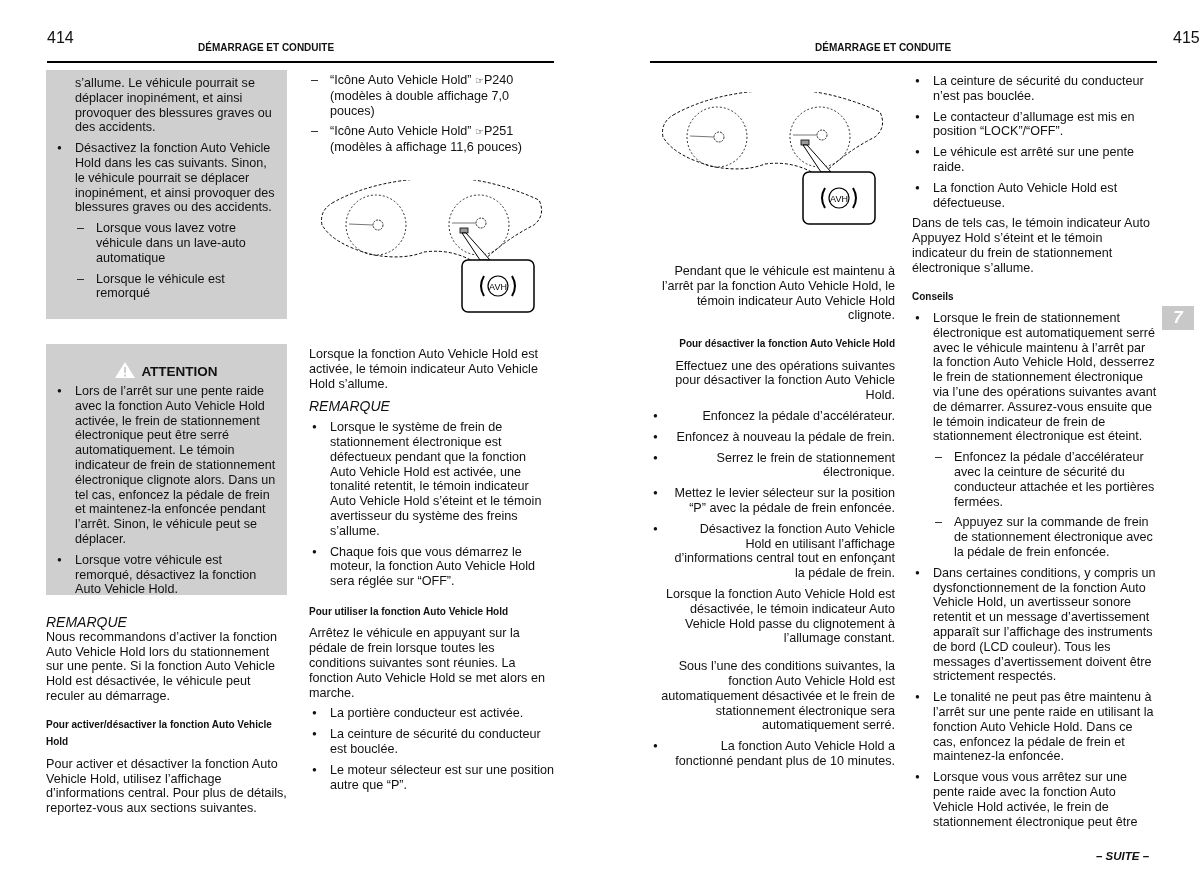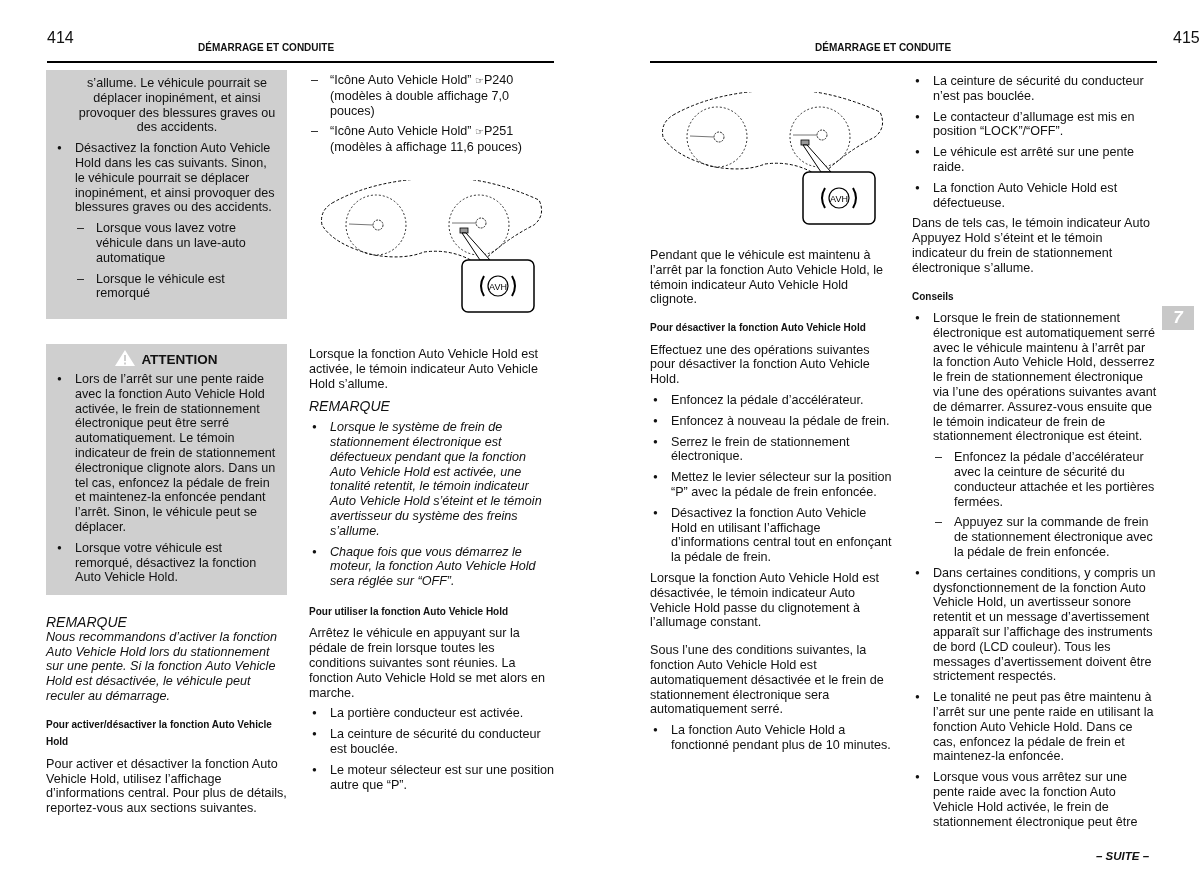--- a/index.html
+++ b/index.html
@@ -10,41 +10,41 @@
   .htitle { font-weight:bold; font-size:10px; top:41px; }
   .rule { height:2px; background:#000; top:61px; }
   .col { position:absolute; width:240px; }
   p { margin:0; }
   .gray { background:#cfcfcf; }
   .blt { position:relative; padding-left:21px; margin-top:6px; }
   .blt::before { content:"●"; position:absolute; left:3px; top:0; font-size:8px; }
   .dash { position:relative; padding-left:21px; margin-top:6px; }
   .dash .mk { position:absolute; left:2px; top:0; }
   .rem { font-style:italic; font-size:14px; margin-top:6px; }
-  .it { font-style:italic; }
+  .it { }
   h2 { font-size:10px; line-height:17.5px; margin:12px 0 6px; font-weight:bold; }
-  .att-head { text-align:center; font-weight:bold; font-size:13.5px; padding-top:6px; height:16px; }
+  .att-head { text-align:center; font-weight:bold; font-size:13.5px; padding-top:18px; height:16px; }
   .tab7 { background:#c8c8c8; color:#fff; font-weight:bold; font-style:italic; font-size:17px;
           width:32px; height:24px; text-align:center; line-height:24px; }
   .suite { font-weight:bold; font-style:italic; font-size:11.5px; }
 </style>
 </head>
 <body>
 
 <div class="abs pnum" style="left:47px;">414</div>
 <div class="abs htitle" style="left:198px;">DÉMARRAGE ET CONDUITE</div>
 <div class="abs rule" style="left:47px; width:507px;"></div>
 
 <div class="abs htitle" style="left:815px;">DÉMARRAGE ET CONDUITE</div>
 <div class="abs pnum" style="left:1125px;margin-left:48px;">415</div>
 <div class="abs rule" style="left:650px; width:507px;"></div>
 
 <div class="col" style="left:46px; top:70px; width:241px;">
   <div class="gray" style="padding:6px 8px 6px 8px; height:237px;">
-    <p style="padding-left:21px;text-align:center;">s’allume. Le véhicule pourrait se déplacer inopinément, et ainsi provoquer des blessures graves ou des accidents.</p>
+    <p style="padding-left:21px;">s’allume. Le véhicule pourrait se déplacer inopinément, et ainsi provoquer des blessures graves ou des accidents.</p>
     <div class="blt">Désactivez la fonction Auto Vehicle Hold dans les cas suivants. Sinon, le véhicule pourrait se déplacer inopinément, et ainsi provoquer des blessures graves ou des accidents.</div>
     <div style="padding-left:21px;">
       <div class="dash"><span class="mk">–</span><span>Lorsque vous lavez votre véhicule dans un lave-auto automatique</span></div>
       <div class="dash"><span class="mk">–</span><span>Lorsque le véhicule est remorqué</span></div>
     </div>
   </div>
 
   <div class="gray" style="margin-top:25px; padding:0 8px 8px 8px; height:243px;">
     <div class="att-head">
       <svg width="20" height="16" viewBox="0 0 20 16" style="vertical-align:-2px; margin-right:6px;">
@@ -124,21 +124,21 @@
   <polygon points="148,53 152,53 176,80 166,80" fill="#fff" stroke="#000" stroke-width="1"></polygon>
   <rect x="148" y="80" width="72" height="52" rx="6" ry="6" fill="#fff" stroke="#000" stroke-width="1.5"></rect>
   <g>
     <path d="M170,96 Q164,106 170,116" fill="none" stroke="#000" stroke-width="2"></path>
     <path d="M198,96 Q204,106 198,116" fill="none" stroke="#000" stroke-width="2"></path>
     <circle cx="184" cy="106" r="10" fill="none" stroke="#000" stroke-width="1.2"></circle>
     <text x="184" y="109.5" text-anchor="middle" font-family="Liberation Sans, sans-serif" font-size="9">AVH</text>
   </g>
 </svg>
 
-<div class="col" style="left:650px; top:248px; width:245px;">
+<div class="col" style="left:650px; top:264px; width:245px;text-align:right;">
   <p>Pendant que le véhicule est maintenu à l’arrêt par la fonction Auto Vehicle Hold, le témoin indicateur Auto Vehicle Hold clignote.</p>
   <h2 style="margin-top:12px;">Pour désactiver la fonction Auto Vehicle Hold</h2>
   <p>Effectuez une des opérations suivantes pour désactiver la fonction Auto Vehicle Hold.</p>
   <div class="blt">Enfoncez la pédale d’accélérateur.</div>
   <div class="blt">Enfoncez à nouveau la pédale de frein.</div>
   <div class="blt">Serrez le frein de stationnement électronique.</div>
   <div class="blt">Mettez le levier sélecteur sur la position “P” avec la pédale de frein enfoncée.</div>
   <div class="blt">Désactivez la fonction Auto Vehicle Hold en utilisant l’affichage d’informations central tout en enfonçant la pédale de frein.</div>
   <p style="margin-top:6px;">Lorsque la fonction Auto Vehicle Hold est désactivée, le témoin indicateur Auto Vehicle Hold passe du clignotement à l’allumage constant.</p>
   <p style="margin-top:13px;">Sous l’une des conditions suivantes, la fonction Auto Vehicle Hold est automatiquement désactivée et le frein de stationnement électronique sera automatiquement serré.</p>

